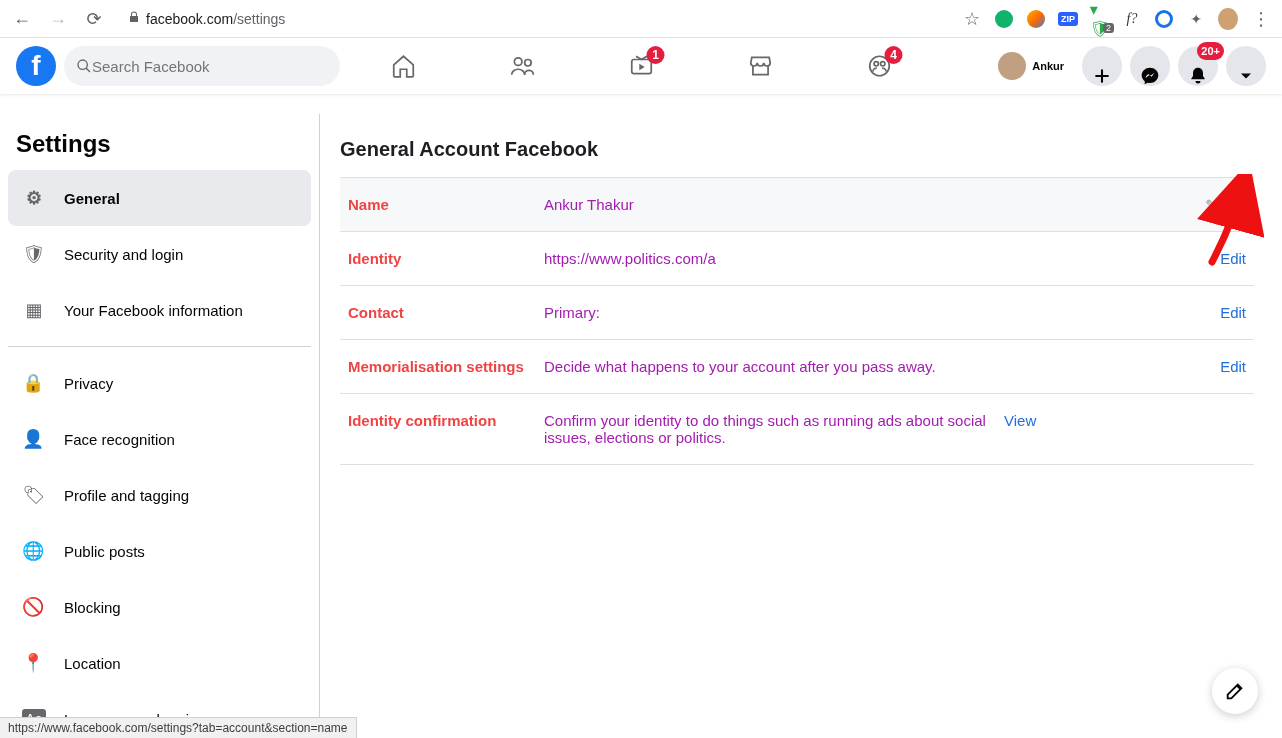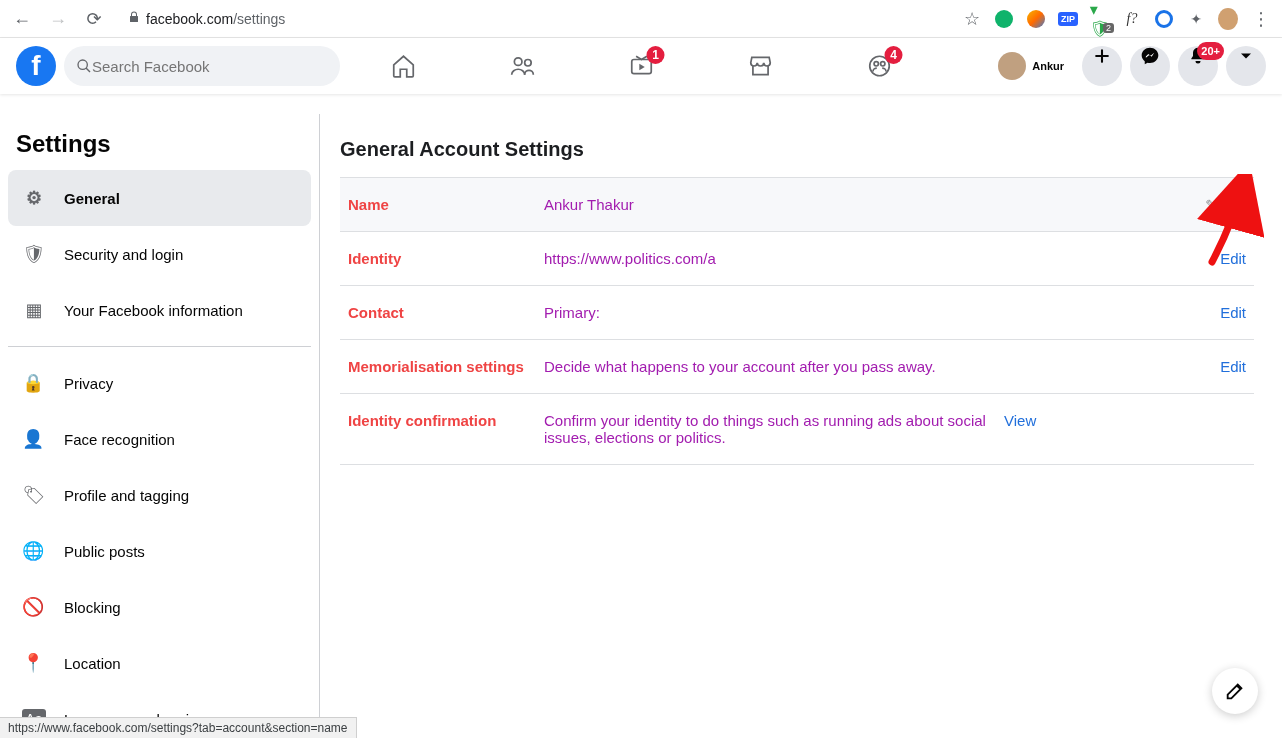--- a/index.html
+++ b/index.html
@@ -30,21 +30,21 @@
   .search-box { margin-left:8px; width:276px; height:40px; background:#f0f2f5; border-radius:20px; display:flex; align-items:center; padding:0 12px; gap:0; color:#65676b;}
   .search-box input { border:none; background:transparent; outline:none; font-size:15px; color:#1c1e21; flex:1;}
   .center-nav { position:absolute; left:50%; transform:translateX(-50%); display:flex; gap:8px; height:56px; align-items:center;}
   .center-item { width:111px; height:48px; display:flex; align-items:center; justify-content:center; color:#65676b; position:relative; border-radius:8px; cursor:pointer;}
   .center-item svg { width:26px; height:26px; fill:none; stroke:#65676b; stroke-width:1.6;}
   .badge-red { position:absolute; top:4px; right:32px; background:#e41e3f; color:#fff; font-size:12px; font-weight:600; min-width:18px; height:18px; border-radius:9px; display:flex; align-items:center; justify-content:center; padding:0 4px;}
   .right-nav { margin-left:auto; display:flex; align-items:center; gap:8px;}
   .profile-pill { display:flex; align-items:center; gap:6px; padding:4px 10px 4px 4px; border-radius:18px; cursor:pointer;}
   .profile-pill .av{ width:28px;height:28px;border-radius:50%; background:#c0a080;}
   .profile-pill .nm{ font-size:11px; font-weight:600; color:#050505;}
-  .circ-btn { width:40px;height:40px;border-radius:50%;background:#e4e6eb;display:flex;align-items:flex-start;justify-content:center;color:#050505;cursor:pointer;position:relative;}
+  .circ-btn { width:40px;height:40px;border-radius:50%;background:#e4e6eb;display:flex;align-items:flex-end;justify-content:center;color:#050505;cursor:pointer;position:relative;}
   .circ-btn svg{width:20px;height:20px;fill:#050505;}
   .circ-badge{position:absolute;top:-4px;right:-6px;background:#e41e3f;color:#fff;font-size:11px;font-weight:600;min-width:18px;height:18px;border-radius:9px;display:flex;align-items:center;justify-content:center;padding:0 4px;}
 
   
   .main { display:flex; height:calc(738px - 38px - 56px);margin-top:20px; }
   .sidebar { width:320px; border-right:1px solid #ced0d4; padding:16px 8px; overflow:hidden;}
   .sidebar h1 { font-size:24px; font-weight:700; color:#050505; padding:0 8px 12px;}
   .side-item { display:flex; align-items:center; gap:12px; padding:10px 8px; border-radius:8px; cursor:pointer; color:#050505; font-size:15px; font-weight:500;}
   .side-item.active { background:#e8eaed; font-weight:600;}
   .side-ic { width:36px; height:36px; display:flex; align-items:center; justify-content:center; color:#65676b; font-size:18px;}
@@ -236,21 +236,21 @@
       <span>Language and region</span>
     </div>
     <div class="side-item">
       <div class="side-ic">📖</div>
 
     </div>
 
   </div>
 
   <div class="content">
-    <h2>General Account Settings</h2>
+    <h2>General Account Facebook</h2>
     <div class="settings-table">
       <div class="row hl">
         <div class="label">Name</div>
         <div class="value">Ankur Thakur</div>
         <div class="action u">
           <span class="pencil">✎</span>
           <span>Edit</span>
         </div>
       </div>
       <div class="row">

